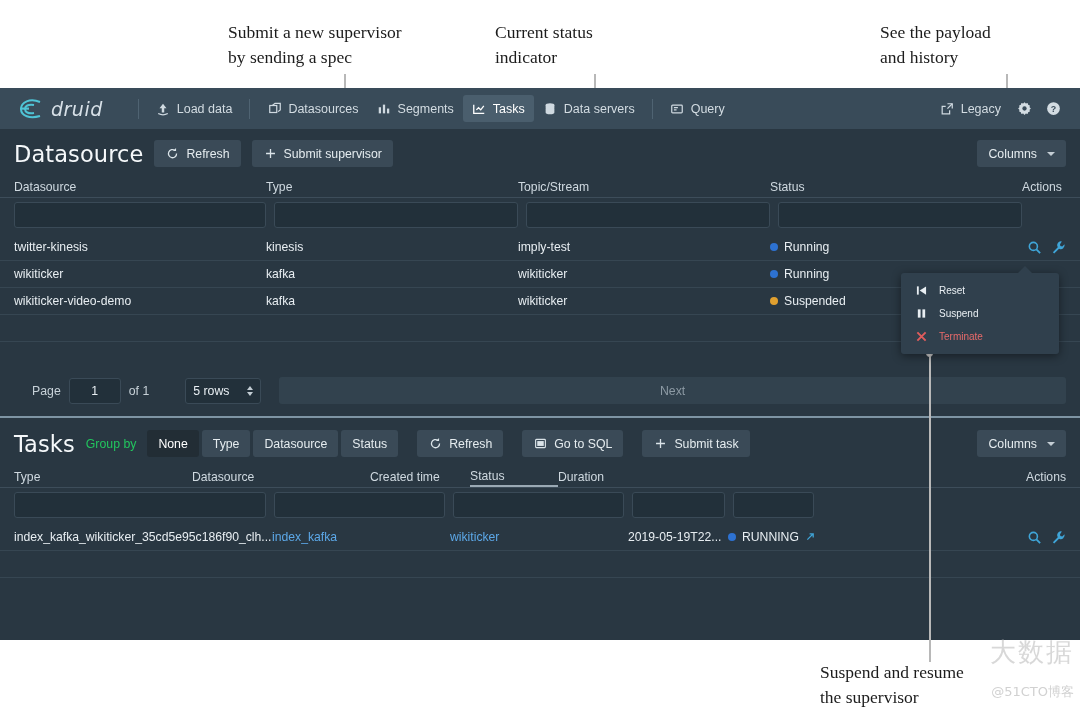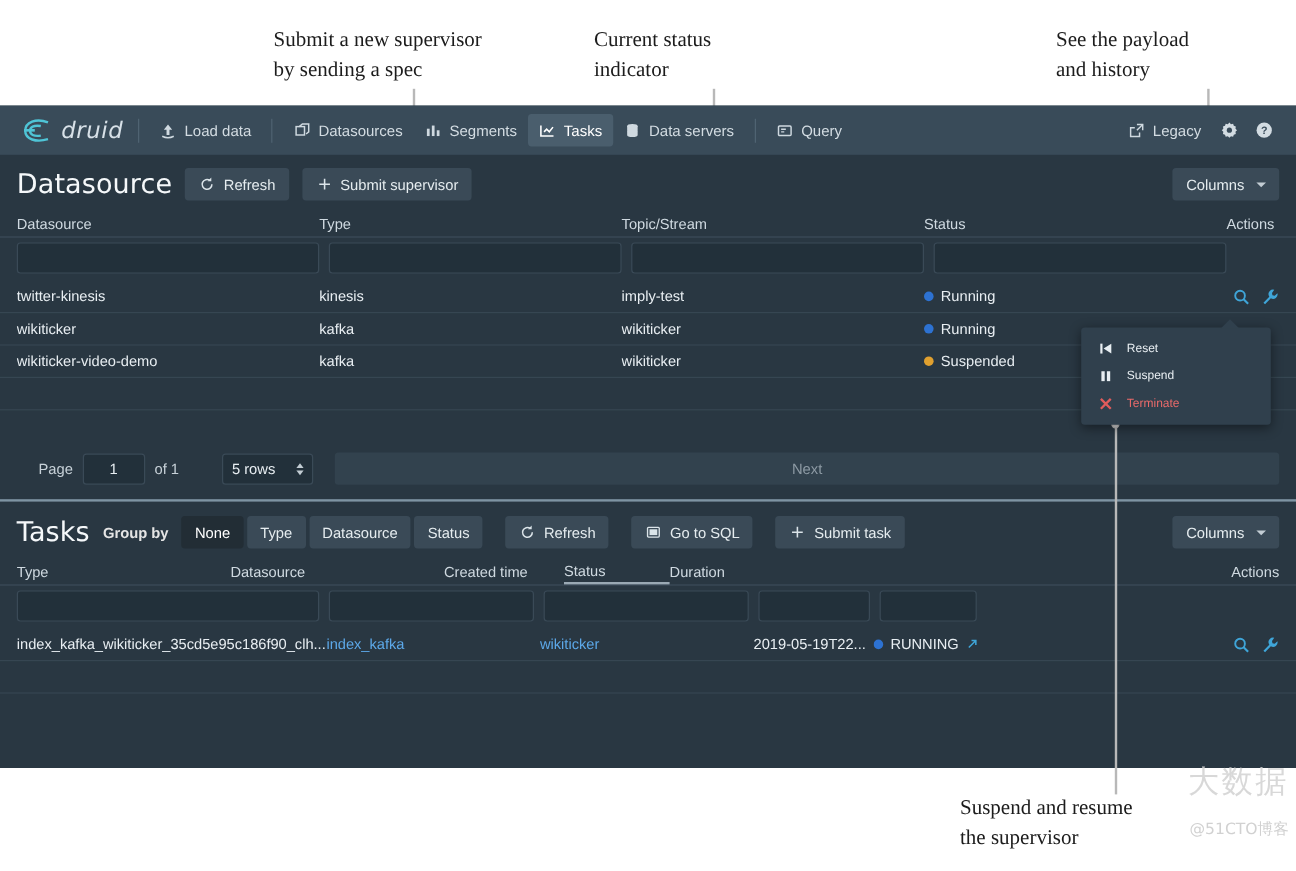--- a/index.html
+++ b/index.html
@@ -43,21 +43,21 @@
   .navbar {
     height: 41px;
     background: #394b59;
     display: flex; align-items: center;
     padding: 0 12px;
     color: #ced9e0;
     font-size: 12.5px;
   }
   .brand {
     display: flex; align-items: center; gap: 7px;
-    margin-right: 4px; padding-left: 6px;
+    margin-right: 27px; padding-left: 6px;
   }
   .brand-text {
     font-family: "DejaVu Sans", sans-serif;
     font-size: 19px; color: #d8e1e8; font-style: italic; letter-spacing: .5px;
   }
   .nav-divider {
     width: 1px; height: 20px; background: #4f6372; margin: 0 8px;
   }
   .nav-item {
     display: flex; align-items: center; gap: 6px;
@@ -418,21 +418,21 @@
             <i class="dn"></i>
           </span>
       </div>
       <div class="pg-btn">Next</div>
     </div>
 
     <div class="hr-split"></div>
 
     <div class="section-head" style="padding-top:12px;">
       <span class="section-title">Tasks</span>
-      <span style="font-size:12.3px;color:#e5e5e5;font-weight:bold;">Group by</span>
+      <span style="font-size:12.3px;color:#22c55e;">Group by</span>
       <div class="btn-group">
         <button class="btn dark">None</button>
         <button class="btn">Type</button>
         <button class="btn">Datasource</button>
         <button class="btn">Status</button>
       </div>
       <button class="btn" style="margin-left:8px;">
         <span class="nav-icon">
           <svg width="13" height="13" viewBox="0 0 16 16">
               <path d="M13 8 A5 5 0 1 1 11 4.2" stroke="#dbe4e9" stroke-width="1.6" fill="none"></path>
@@ -538,21 +538,21 @@
         <svg width="11" height="11" viewBox="0 0 12 12">
             <path d="M1.5 1.5 L10.5 10.5 M10.5 1.5 L1.5 10.5" stroke="#e05c5c" stroke-width="2.1"></path>
           </svg>
       </span>
       <span>Terminate</span>
     </div>
   </div>
 
   <div class="leader" style="left:929px; top:355px; height:307px;"></div>
   <div class="dot" style="left:926px; top:350px;"></div>
-  <div class="annot" style="left:800px; top:660px; width:220px;">Suspend and resume
+  <div class="annot" style="left:820px; top:660px; width:220px;">Suspend and resume
 the supervisor</div>
 
   <div class="watermark">
     <div class="big">大数据</div>
     <div>@51CTO博客</div>
   </div>
 
 </div>
 
 </body></html>

